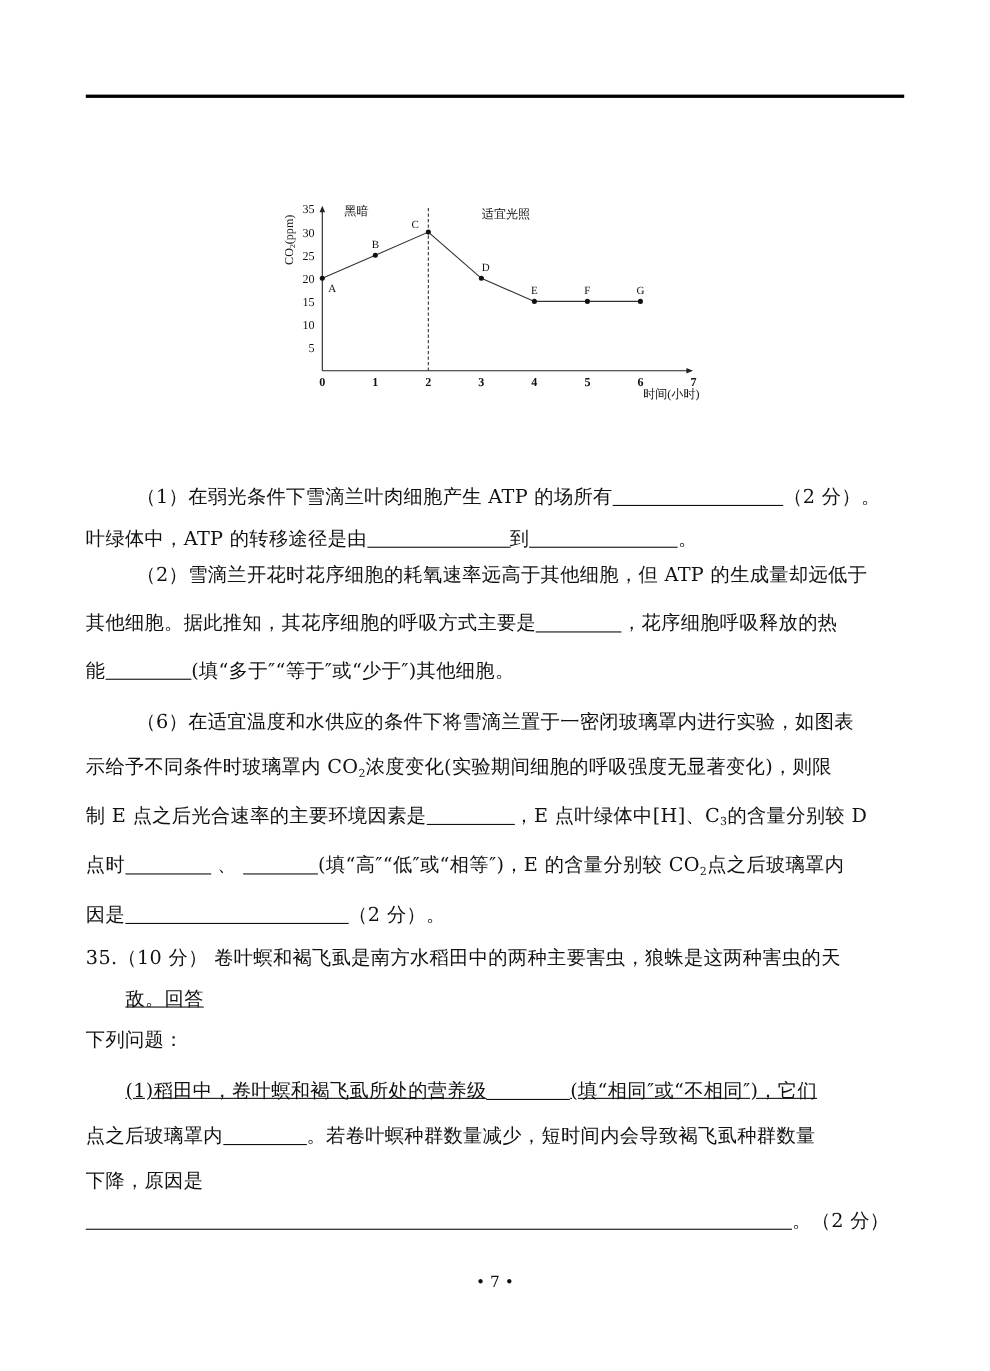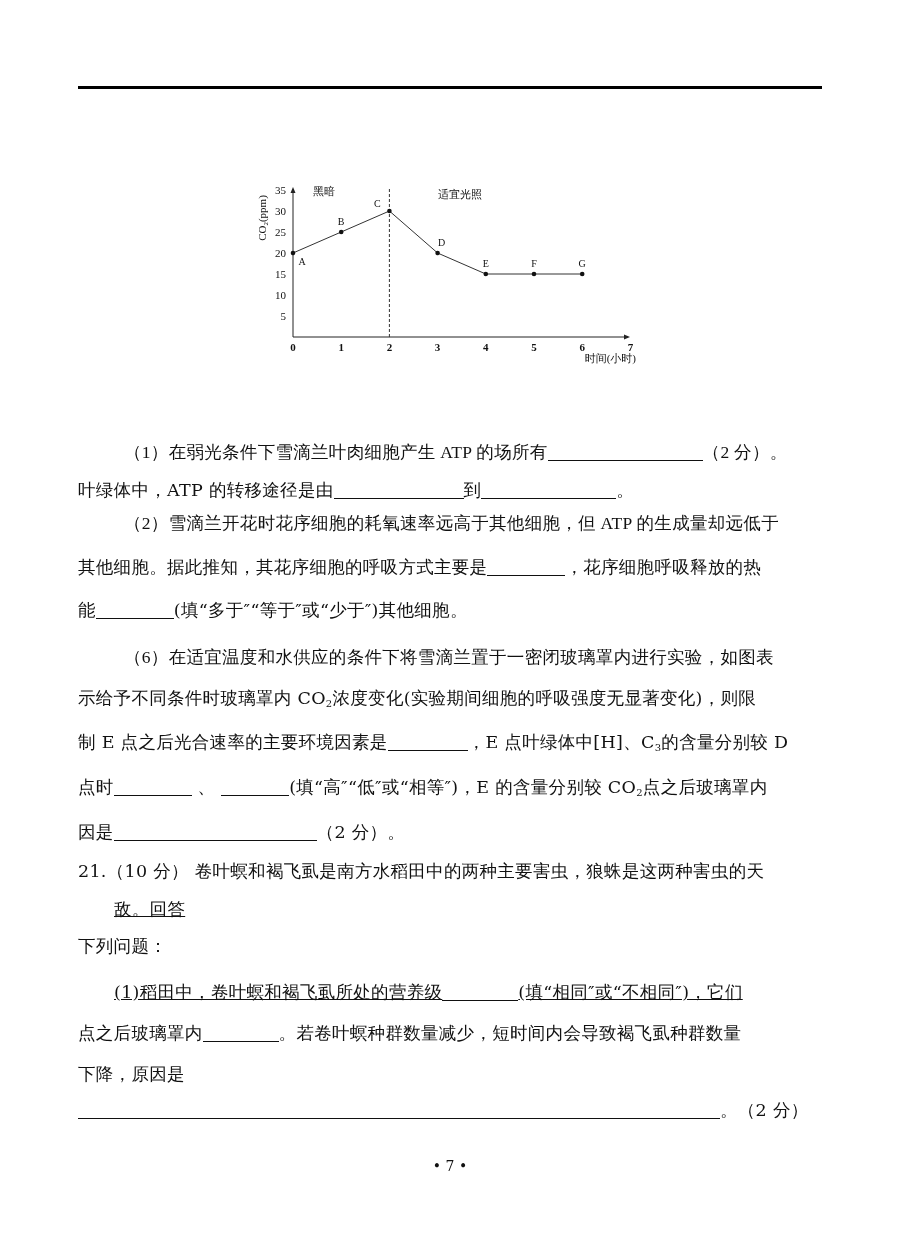--- a/index.html
+++ b/index.html
@@ -3,21 +3,21 @@
 <meta charset="utf-8">
 <style>
   html, body { margin: 0; padding: 0; background: #ffffff; }
   body { width: 900px; height: 1246px; position: relative; overflow: hidden;
          font-family: "DejaVu Serif", "Liberation Serif", serif; color: #111; }
   .header-rule { position: absolute; left: 78px; top: 86px; width: 744px; height: 3px; background: #000; }
   .figure { position: absolute; left: 240px; top: 170px; width: 420px; height: 210px; }
   .figure svg { width: 420px; height: 210px; display: block; }
   .figure text { font-family: "Liberation Serif", "DejaVu Serif", serif; fill: #111; }
   .line { position: absolute; left: 78px; width: 750px; font-size: 17.5px; line-height: 24px; white-space: nowrap; letter-spacing: 0.3px; }
-  .indent { padding-left: 46px; font-family: Liberation Serif, serif; }
+  .indent { padding-left: 46px; }
   .indent2 { padding-left: 36px; text-decoration: underline; }
   .blank { display: inline-block; border-bottom: 1.3px solid #111; height: 18px; vertical-align: -3px; }
   .sub { font-size: 10px; vertical-align: -3px; }
   .page-num { position: absolute; left: 0; width: 900px; top: 1158px; text-align: center; font-size: 14px; }
 </style>
 </head>
 <body>
 
 <div class="header-rule"></div>
 
@@ -96,21 +96,21 @@
   <span>制 E 点之后光合速率的主要环境因素是</span><span class="blank" style="width:80px"></span><span>，E 点叶绿体中[H]、C</span><span class="sub">3</span><span>的含量分别较 D</span>
 </div>
 <div class="line" style="top:775px">
   <span>点时</span><span class="blank" style="width:78px"></span><span> 、 </span><span class="blank" style="width:68px"></span><span>(填“高″“低″或“相等″)，E 的含量分别较 CO</span><span class="sub">2</span><span>点之后玻璃罩内</span>
 </div>
 <div class="line" style="top:820px">
   <span>因是</span><span class="blank" style="width:203px"></span><span>（2 分）。</span>
 </div>
 
 <div class="line" style="top:859px">
-  <span>21.（10 分） 卷叶螟和褐飞虱是南方水稻田中的两种主要害虫，狼蛛是这两种害虫的天</span>
+  <span>35.（10 分） 卷叶螟和褐飞虱是南方水稻田中的两种主要害虫，狼蛛是这两种害虫的天</span>
 </div>
 <div class="line indent2" style="top:897px">
   <span>敌。回答</span>
 </div>
 <div class="line" style="top:934px">
   <span>下列问题：</span>
 </div>
 <div class="line indent2" style="top:980px">
   <span>(1)稻田中，卷叶螟和褐飞虱所处的营养级</span><span class="blank" style="width:76px"></span><span>(填“相同″或“不相同″)，它们</span>
 </div>

